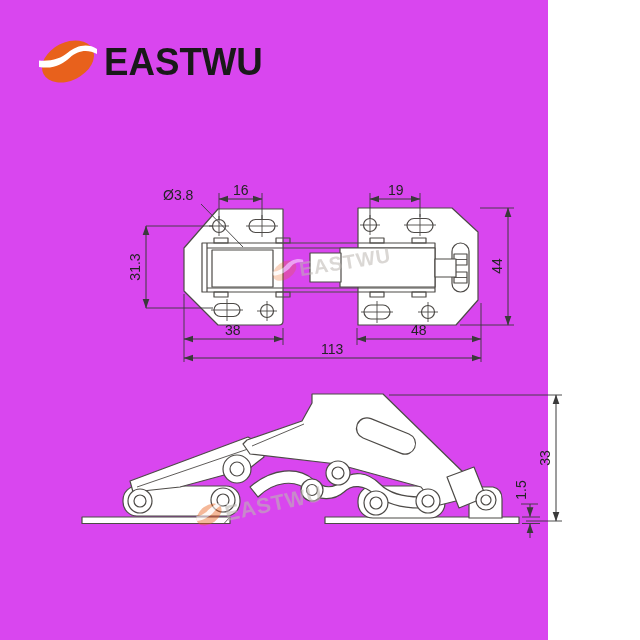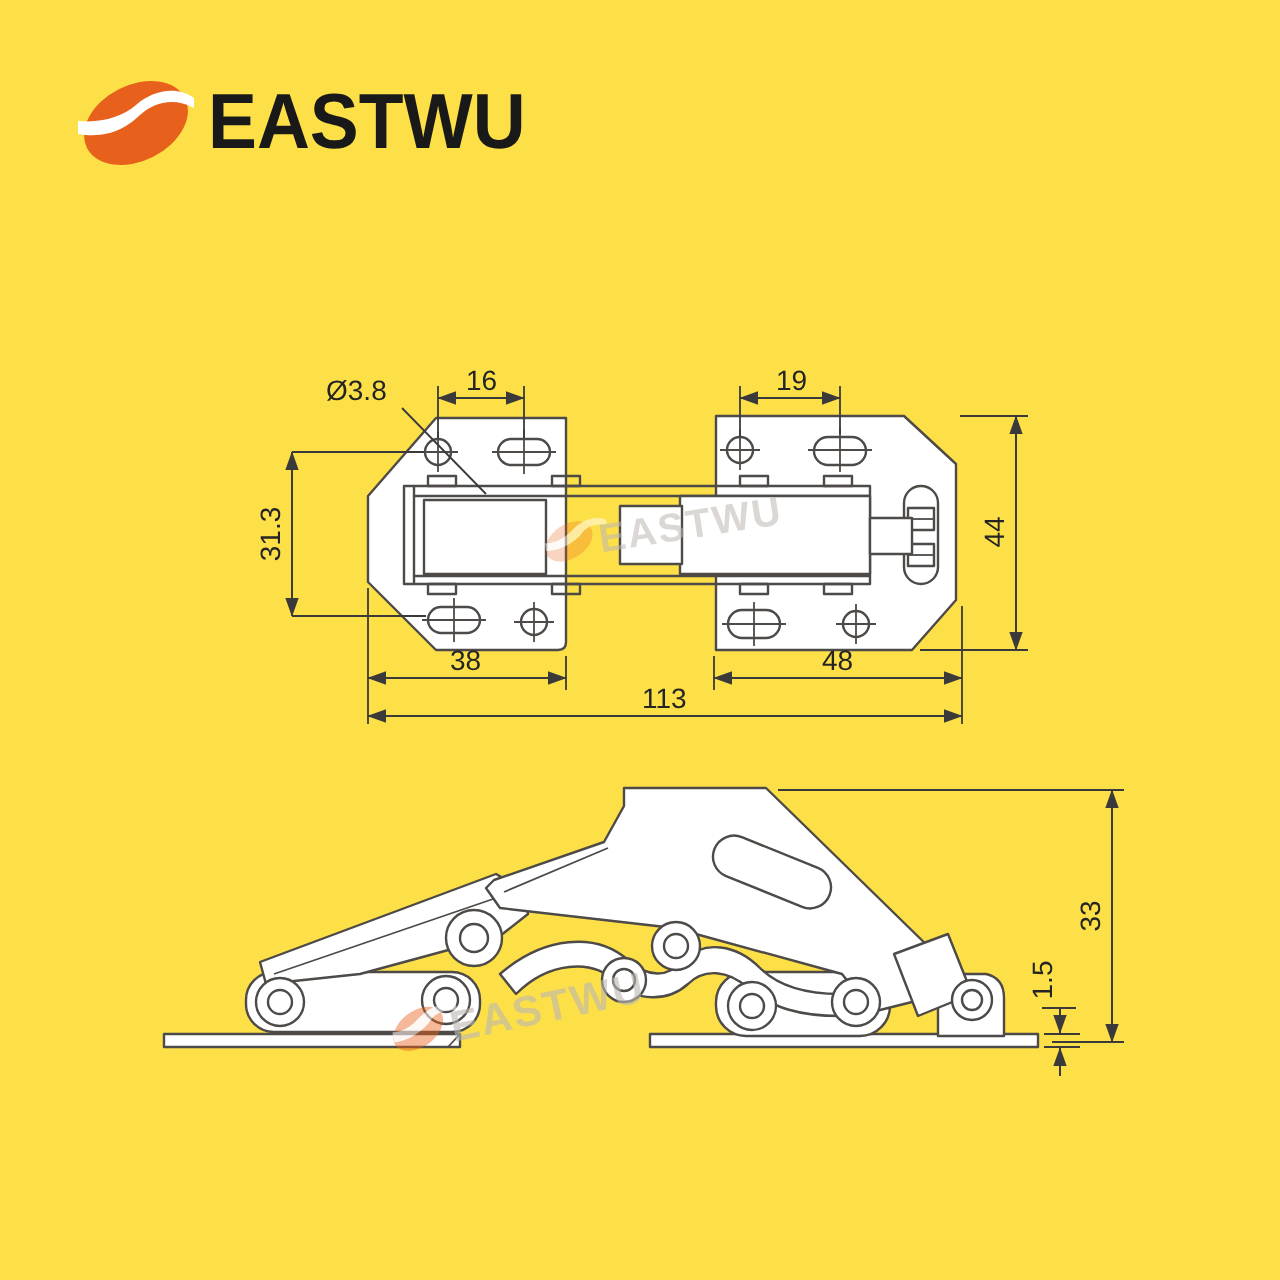--- a/index.html
+++ b/index.html
@@ -1,16 +1,16 @@
 <!DOCTYPE html>
 <html><head>
 <meta charset="utf-8">
 <style>
   html,body{margin:0;padding:0;background:#ffffff;width:640px;height:640px;overflow:hidden;}
-  #page{position:relative;width:640px;height:640px;background:#fde047;font-family:"Liberation Sans",sans-serif;}
+  #page{position:relative;width:548px;height:640px;background:#d946ef;font-family:"Liberation Sans",sans-serif;}
   #brand-header{position:absolute;left:38px;top:36px;display:flex;align-items:center;height:50px;}
   #brand-text{font-size:39px;font-weight:bold;color:#191919;letter-spacing:0px;transform:scaleX(.94);transform-origin:left center;margin-left:6px;line-height:1;}
   #drawing{position:absolute;left:0;top:0;}
   .part{fill:#ffffff;stroke:#4d4a47;stroke-width:1.2;stroke-linejoin:round;}
   .partn{fill:none;stroke:#4d4a47;stroke-width:1.2;stroke-linejoin:round;}
   .thin{fill:none;stroke:#4d4a47;stroke-width:0.9;}
   .dim{stroke:#3a3a3a;stroke-width:1;fill:none;}
   .ext{stroke:#3a3a3a;stroke-width:0.9;fill:none;}
   .dimtxt{fill:#242424;font-size:14px;font-family:"Liberation Sans",sans-serif;}
   .wmtxt{font-weight:bold;letter-spacing:1px;fill:#bcb7b2;font-family:"Liberation Sans",sans-serif;}

